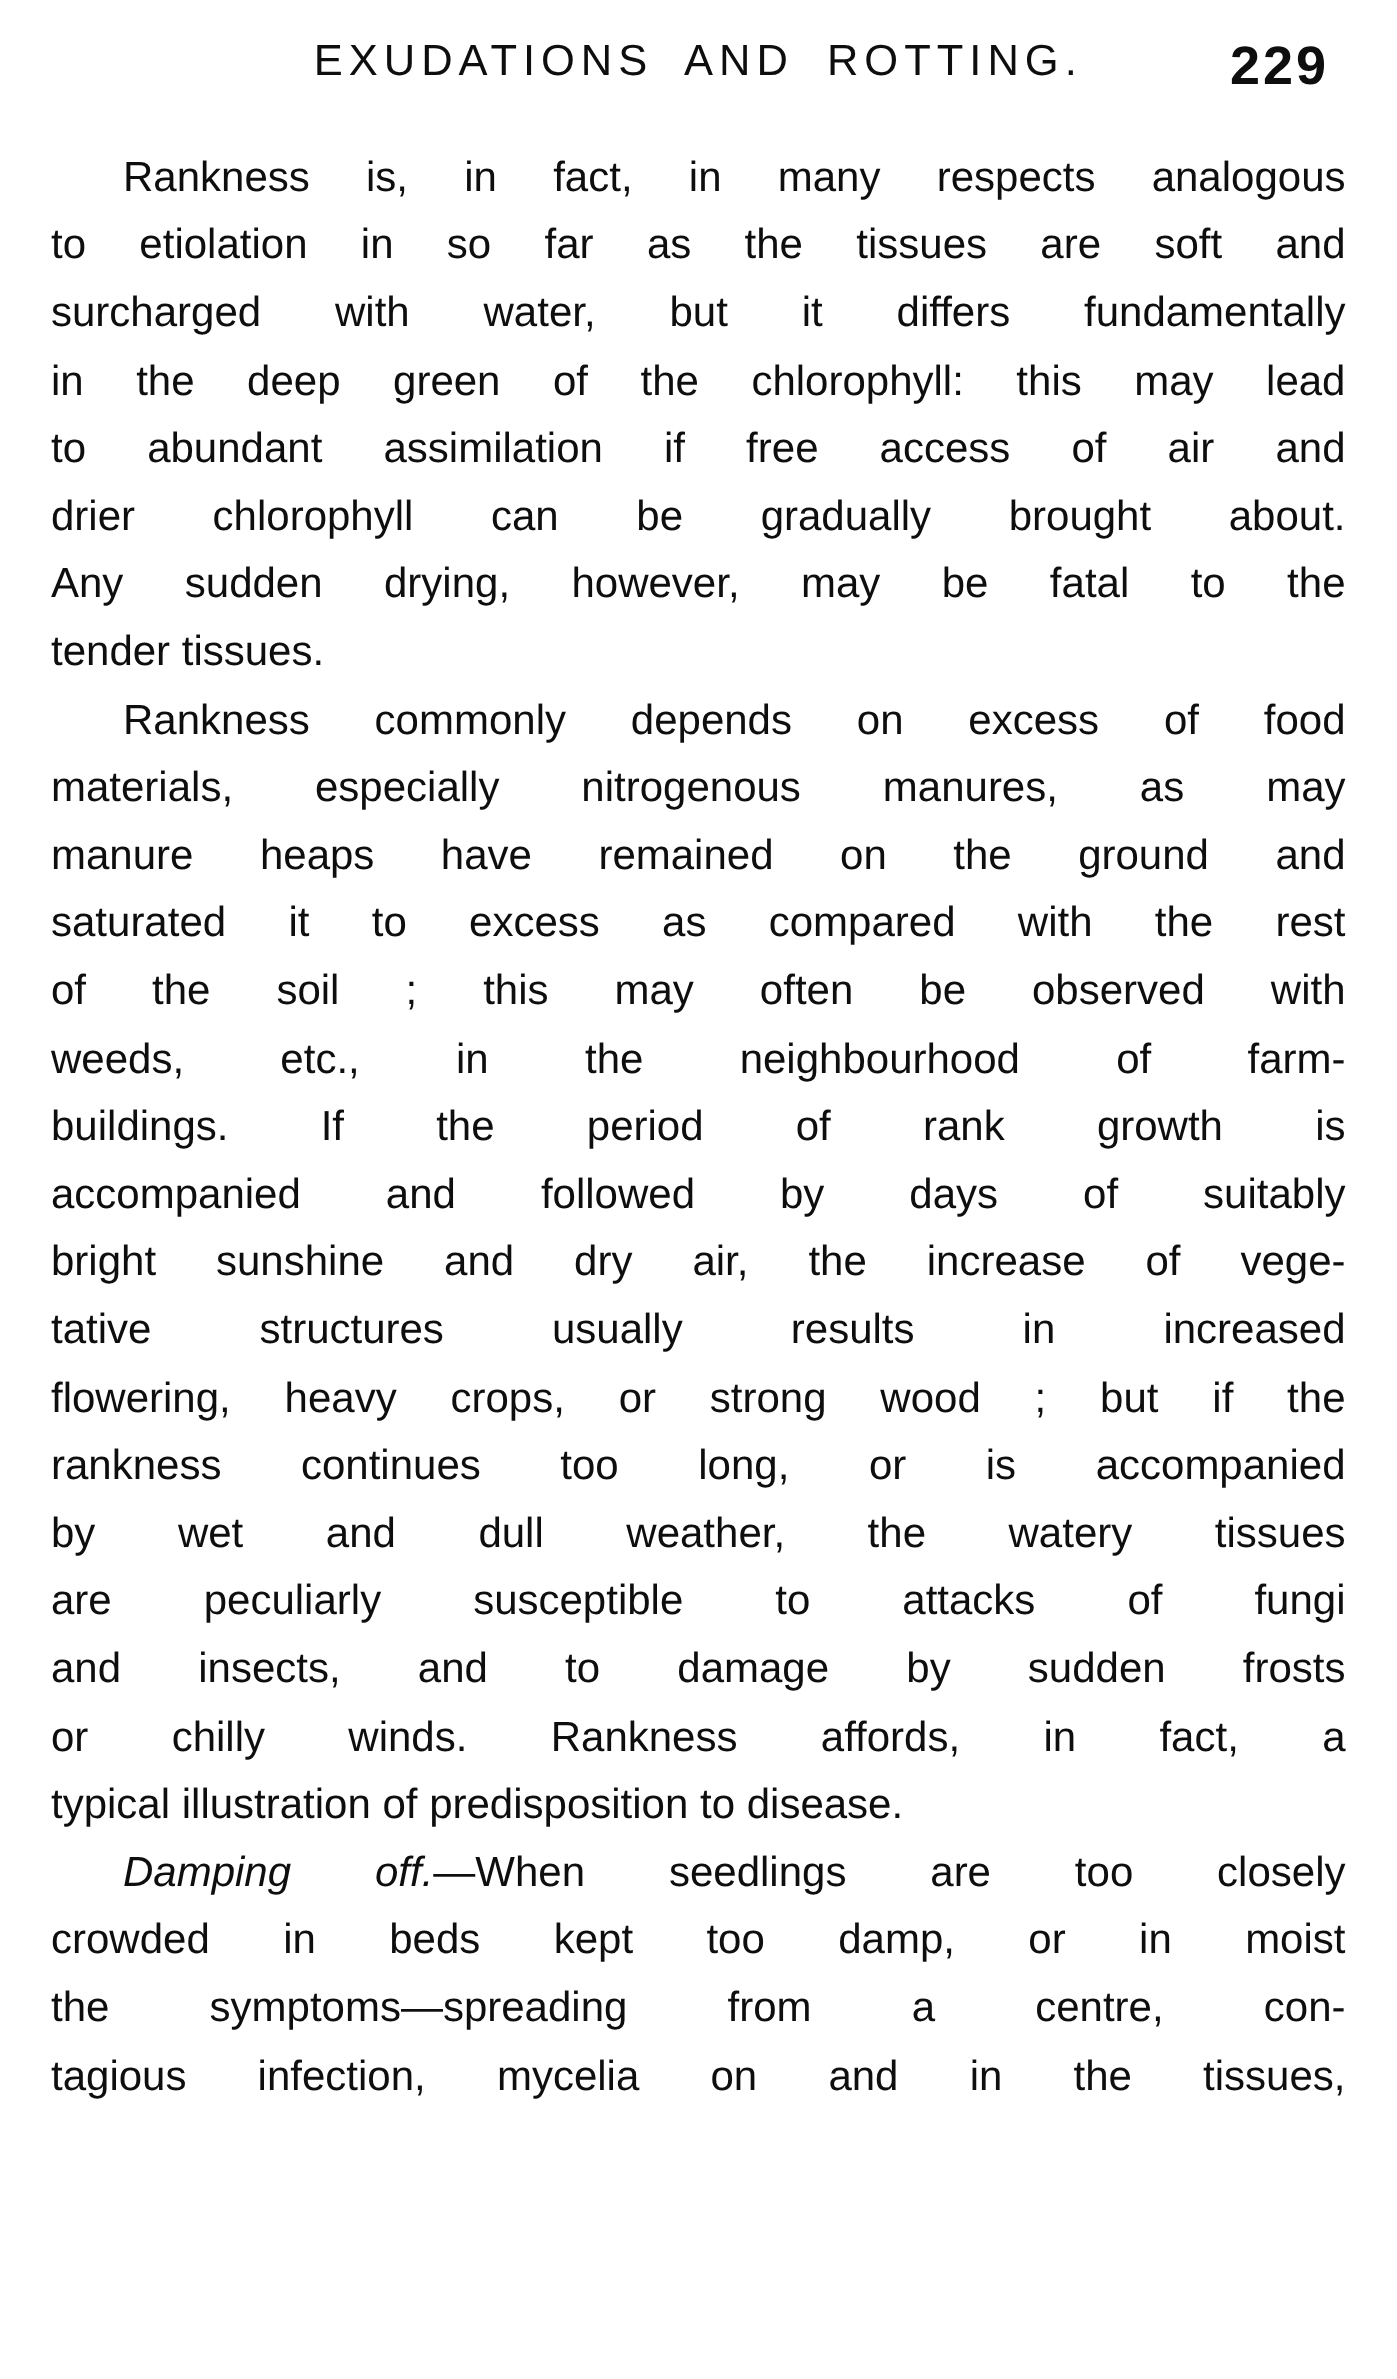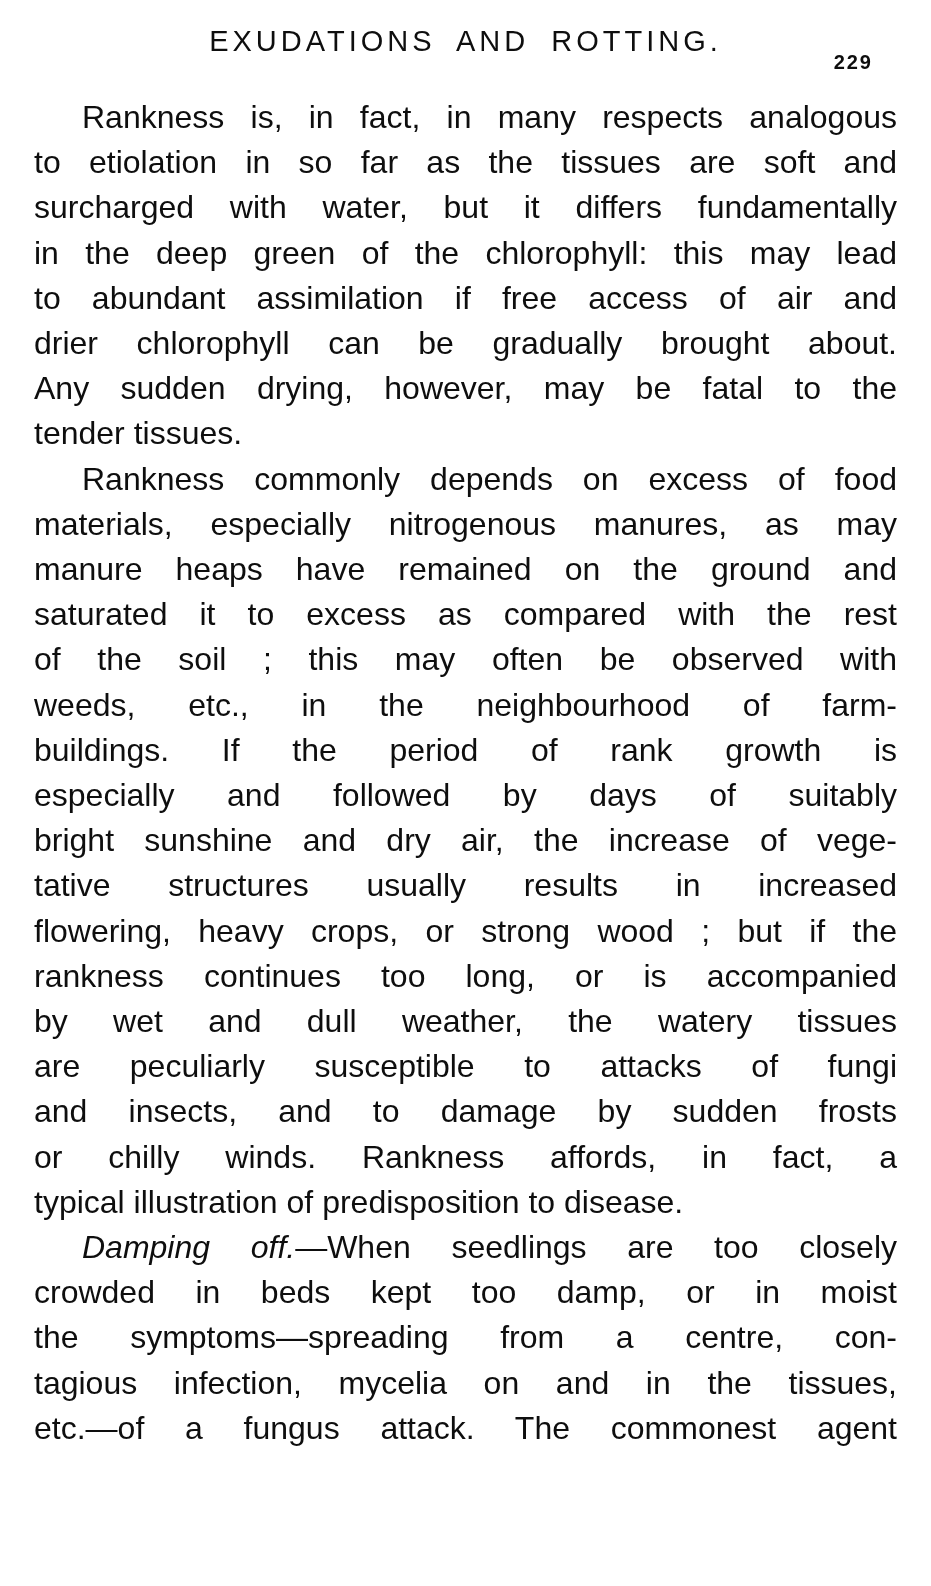--- a/index.html
+++ b/index.html
@@ -26,30 +26,29 @@
   .head-title {
     display: block;
     text-align: center;
     font-size: 29px;
     letter-spacing: 4px;
     word-spacing: 10px;
     color: #0e0e0e;
   }
   .page-num {
     position: absolute;
-    right: 24px;
+    right: 11px;
     top: 3px;
-    font-size: 20px;
+    font-size: 36px;
     font-weight: 700;
     letter-spacing: 2px;
-    margin-top: 18px;
   }
   .body-text {
     margin-top: 37px;
-    font-size: 32px;
+    font-size: 28px;
   }
   .paragraph { margin: 0; }
   .line {
     line-height: 45.2px;
     text-align: justify;
     text-align-last: justify;
   }
   .line.no-just { text-align-last: left; }
   .line.indent { text-indent: 48px; }
   .it { font-style: italic; }
@@ -74,32 +73,31 @@
         <div class="line no-just">tender tissues.</div>
       </div>
       <div class="paragraph">
         <div class="line indent">Rankness commonly depends on excess of food</div>
         <div class="line">materials, especially nitrogenous manures, as may</div>
         <div class="line">manure heaps have remained on the ground and</div>
         <div class="line">saturated it to excess as compared with the rest</div>
         <div class="line">of the soil ; this may often be observed with</div>
         <div class="line">weeds, etc., in the neighbourhood of farm-</div>
         <div class="line">buildings.  If the period of rank growth is</div>
-        <div class="line">especially and followed by days of suitably</div>
+        <div class="line">accompanied and followed by days of suitably</div>
         <div class="line">bright sunshine and dry air, the increase of vege-</div>
         <div class="line">tative structures usually results in increased</div>
         <div class="line">flowering, heavy crops, or strong wood ; but if the</div>
         <div class="line">rankness continues too long, or is accompanied</div>
         <div class="line">by wet and dull weather, the watery tissues</div>
         <div class="line">are peculiarly susceptible to attacks of fungi</div>
         <div class="line">and insects, and to damage by sudden frosts</div>
         <div class="line">or chilly winds.  Rankness affords, in fact, a</div>
         <div class="line no-just">typical illustration of predisposition to disease.</div>
       </div>
       <div class="paragraph">
         <div class="line indent"><span class="it">Damping off.</span><span>—When seedlings are too closely</span></div>
         <div class="line">crowded in beds kept too damp, or in moist</div>
         <div class="line">the symptoms—spreading from a centre, con-</div>
         <div class="line">tagious infection, mycelia on and in the tissues,</div>
-        <div class="line">etc.—of a fungus attack.  The commonest agent</div>
       </div>
     </div>
 </div>
 
 </body></html>

